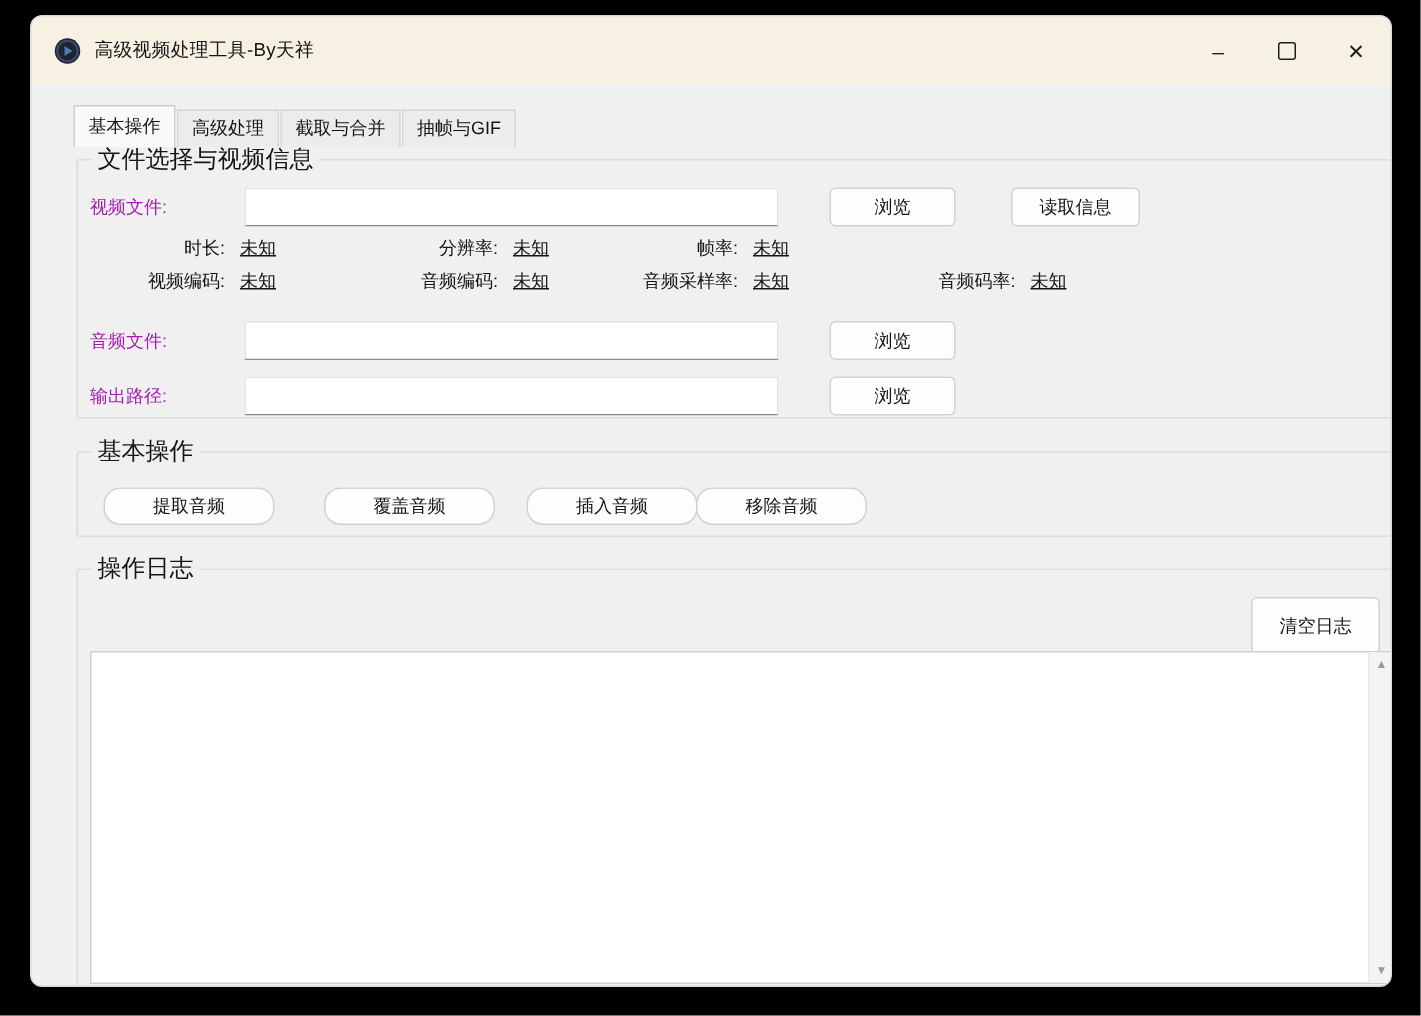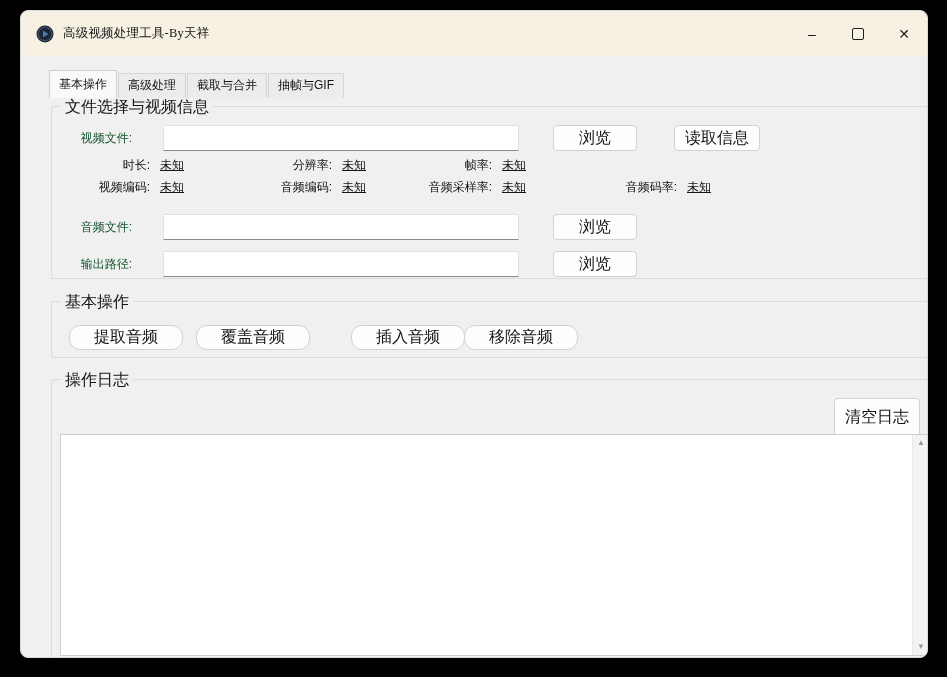--- a/index.html
+++ b/index.html
@@ -11,21 +11,21 @@
     position:absolute;left:20px;top:10px;width:908px;height:648px;
     background:#f0f0f0;border-radius:8px;border:1px solid #d9d9d9;
     box-sizing:border-box;overflow:hidden;
   }
   
   .titlebar{
     height:45px;background:#f7f1e4;border-radius:8px 8px 0 0;
     display:flex;align-items:center;
   }
   .app-icon{margin-left:15px;width:18px;height:18px;display:flex;}
-  .title-text{font-size:12.5px;color:#141414;margin-left:9px;letter-spacing:.2px;font-family:Liberation Serif, serif;}
+  .title-text{font-size:12.5px;color:#141414;margin-left:9px;letter-spacing:.2px;}
   .win-controls{margin-left:auto;display:flex;height:100%;align-items:stretch;}
   .win-btn{width:46px;display:flex;align-items:center;justify-content:center;
     color:#1f1f1f;font-size:14px;cursor:default;}
   .max-box{width:10px;height:10px;border:1px solid #1f1f1f;border-radius:2px;}
   
   .tabbar{position:absolute;left:28px;top:59px;display:flex;align-items:flex-end;z-index:3;}
   .tab{
     height:24px;line-height:23px;padding:0 9px;font-size:12px;color:#141414;
     background:#ececec;border:1px solid #d6d6d6;border-bottom:none;margin-right:1px;
   }
@@ -39,32 +39,32 @@
   }
   .gtitle{
     position:absolute;top:-8px;left:9px;background:#f0f0f0;padding:0 4px;
     font-size:16px;color:#141414;white-space:nowrap;line-height:15px;
   }
   #group-files{left:30px;top:95px;width:886px;height:173px;}
   #group-basic{left:30px;top:290px;width:886px;height:57px;}
   #group-log{left:30px;top:368px;width:886px;height:282px;}
   
   .field-label{
-    position:absolute;font-size:12px;color:#14532d;text-align:center;
+    position:absolute;font-size:12px;color:#a21caf;text-align:left;
     width:93px;left:8px;line-height:26px;white-space:nowrap;
   }
   .textinput{
     position:absolute;background:#fff;border:1px solid #e2e2e2;
     border-bottom:1px solid #898989;height:26px;width:356px;left:111px;
     box-sizing:border-box;font-size:12px;padding:0 6px;border-radius:2px 2px 0 0;
     outline:none;color:#141414;
   }
   .btn{
     position:absolute;background:#fdfdfd;border:1px solid #d2d2d2;border-radius:4px;
-    font-size:16px;color:#141414;display:flex;align-items:center;justify-content:center;
+    font-size:12px;color:#141414;display:flex;align-items:center;justify-content:center;
     box-sizing:border-box;height:26px;cursor:default;white-space:nowrap;
   }
   
   .info-grid{
     position:absolute;left:8px;top:47px;display:grid;
     grid-template-columns:90px 110px 72px 70px 90px 70px 115px 83px;
     grid-auto-rows:22px;font-size:12px;color:#141414;
   }
   .info-label{text-align:right;line-height:22px;white-space:nowrap;}
   .info-value{padding-left:10px;line-height:22px;white-space:nowrap;text-decoration:underline;}
@@ -153,21 +153,21 @@
     <div class="btn" style="left:501px;top:107px;width:84px;">浏览</div>
 
     <span class="field-label" style="top:144px;">输出路径:</span>
     <input class="textinput" style="top: 144px;" value="">
     <div class="btn" style="left:501px;top:144px;width:84px;">浏览</div>
   </div>
 
   <div class="groupbox" id="group-basic">
     <span class="gtitle">基本操作</span>
     <div class="btn op-btn" style="left:17px;">提取音频</div>
-    <div class="btn op-btn" style="left:144px;">覆盖音频</div>
+    <div class="btn op-btn" style="left:164px;">覆盖音频</div>
     <div class="btn op-btn" style="left:287px;margin-left:12px;">插入音频</div>
     <div class="btn op-btn" style="left:412px;font-family:Liberation Mono, monospace;">移除音频</div>
   </div>
 
   <div class="groupbox" id="group-log">
     <span class="gtitle">操作日志</span>
     <div class="btn" style="left:782px;top:18px;width:86px;height:39px;">清空日志</div>
 
     <div class="log-area">
       <div class="log-content"></div>

